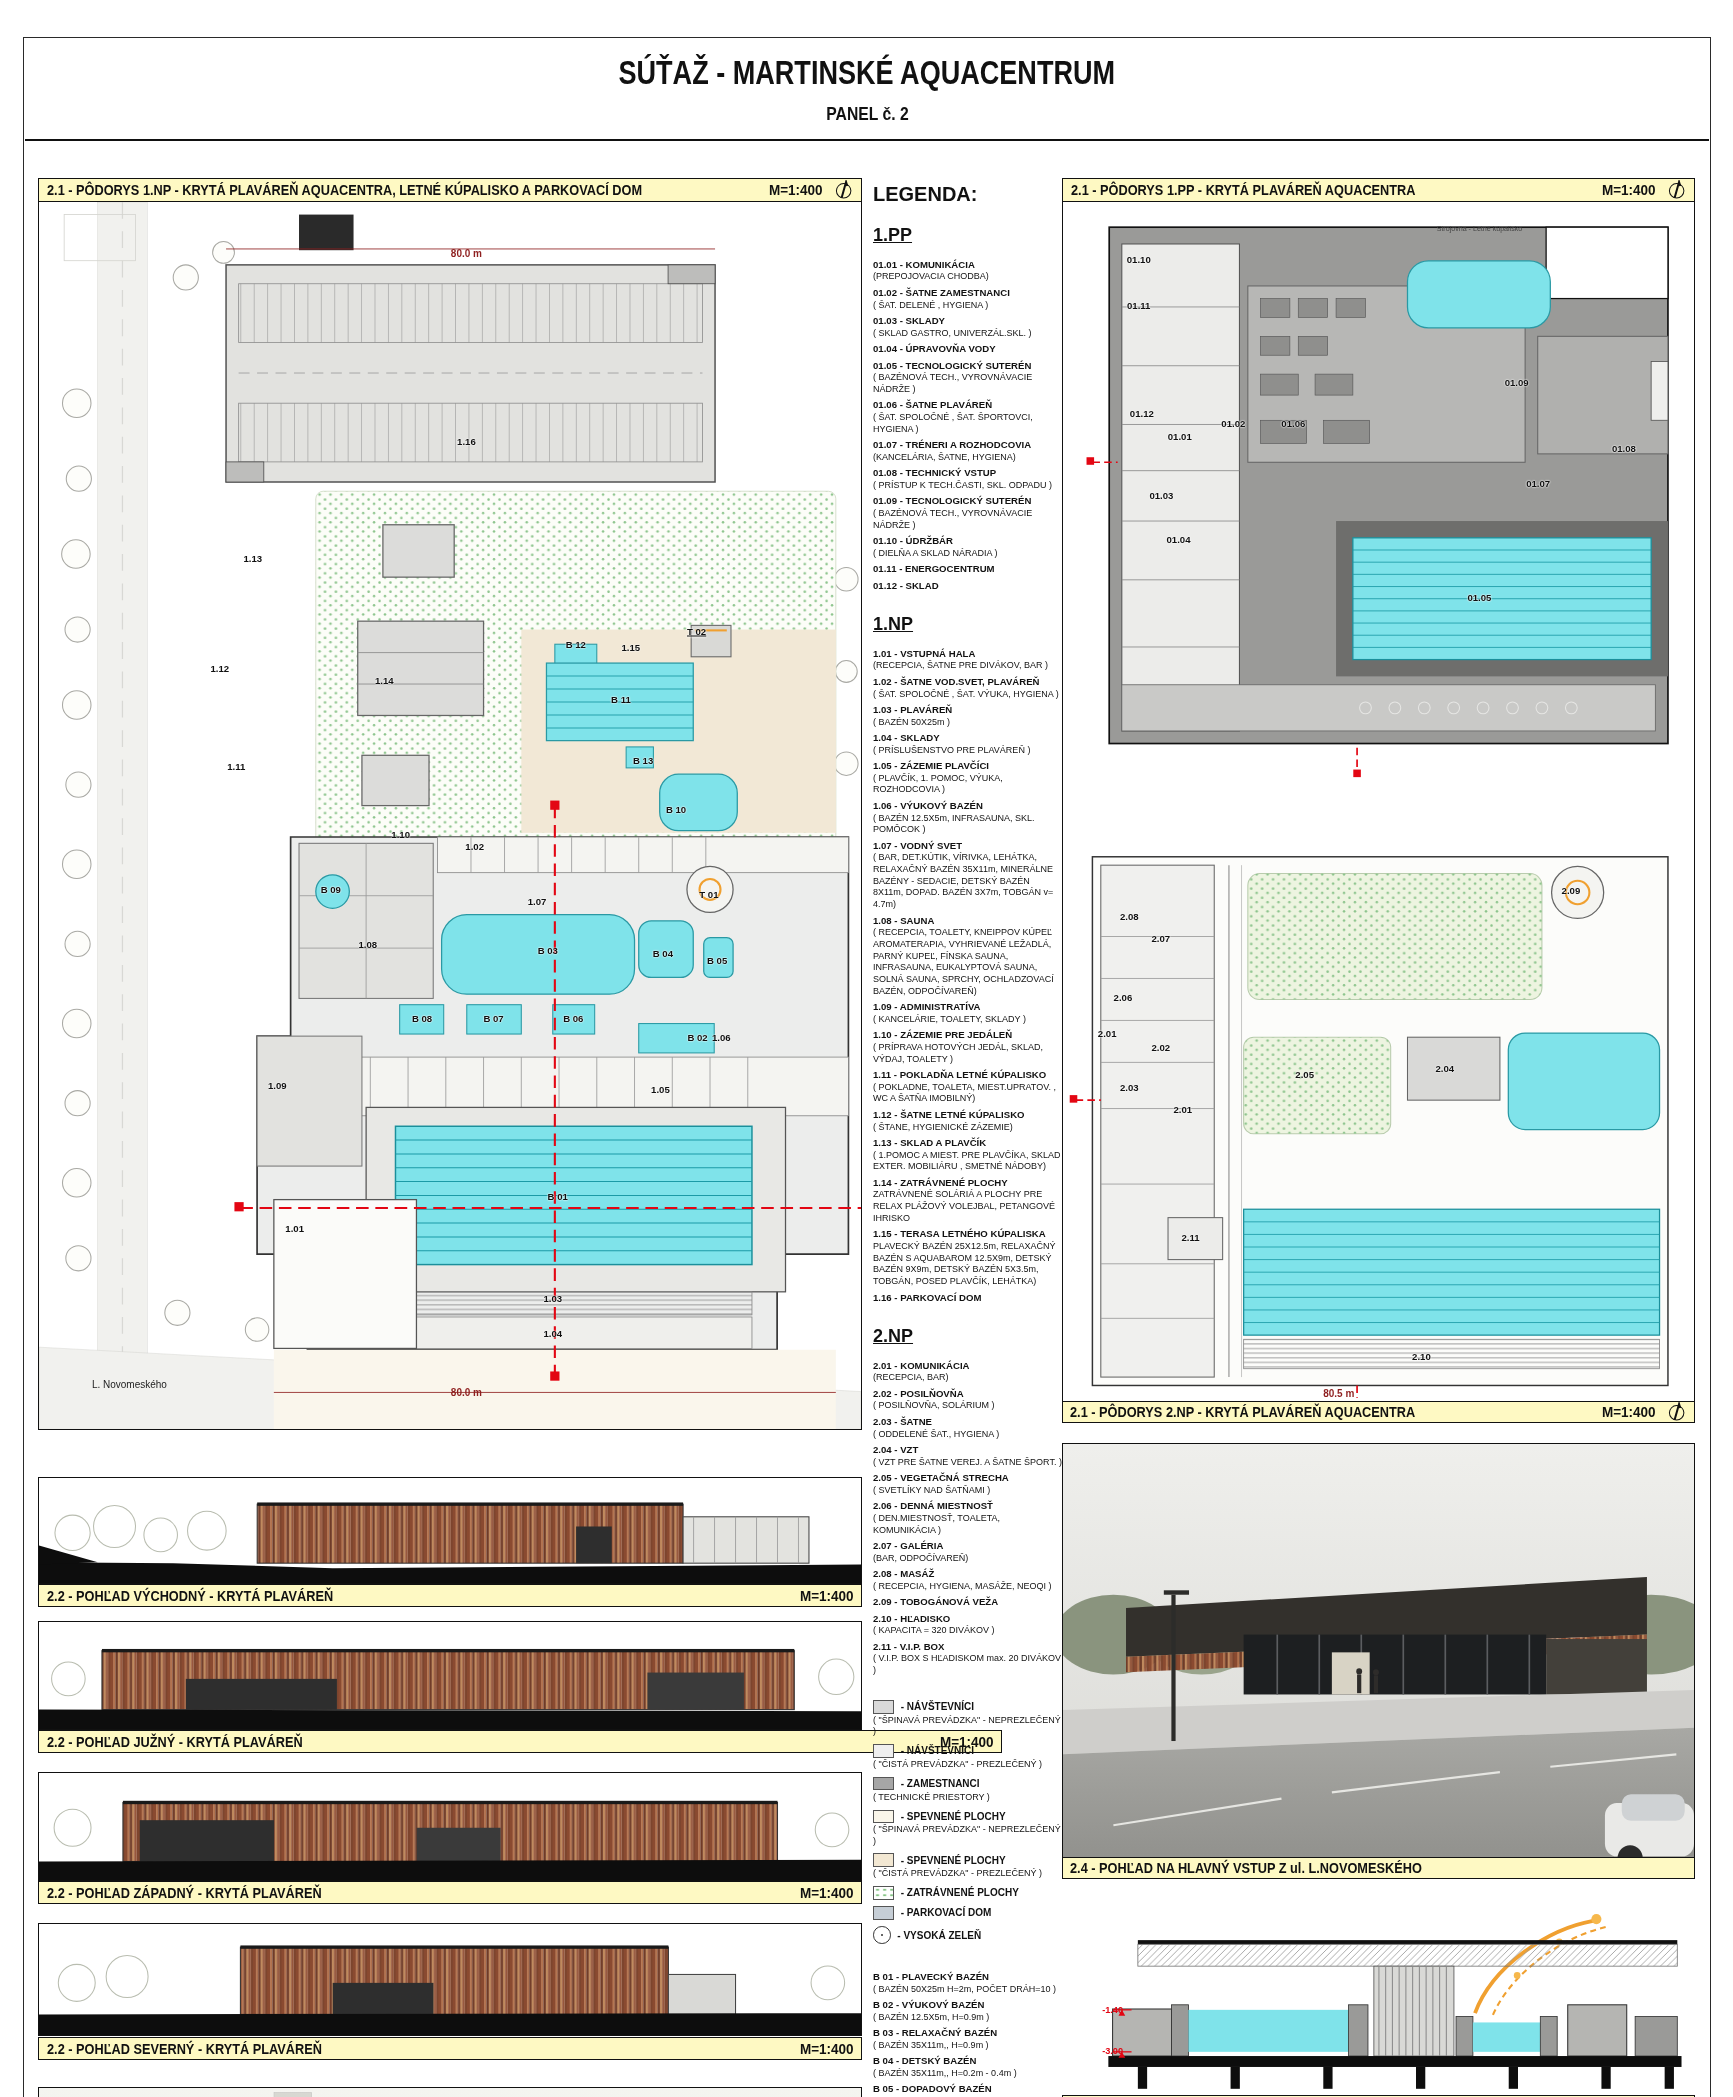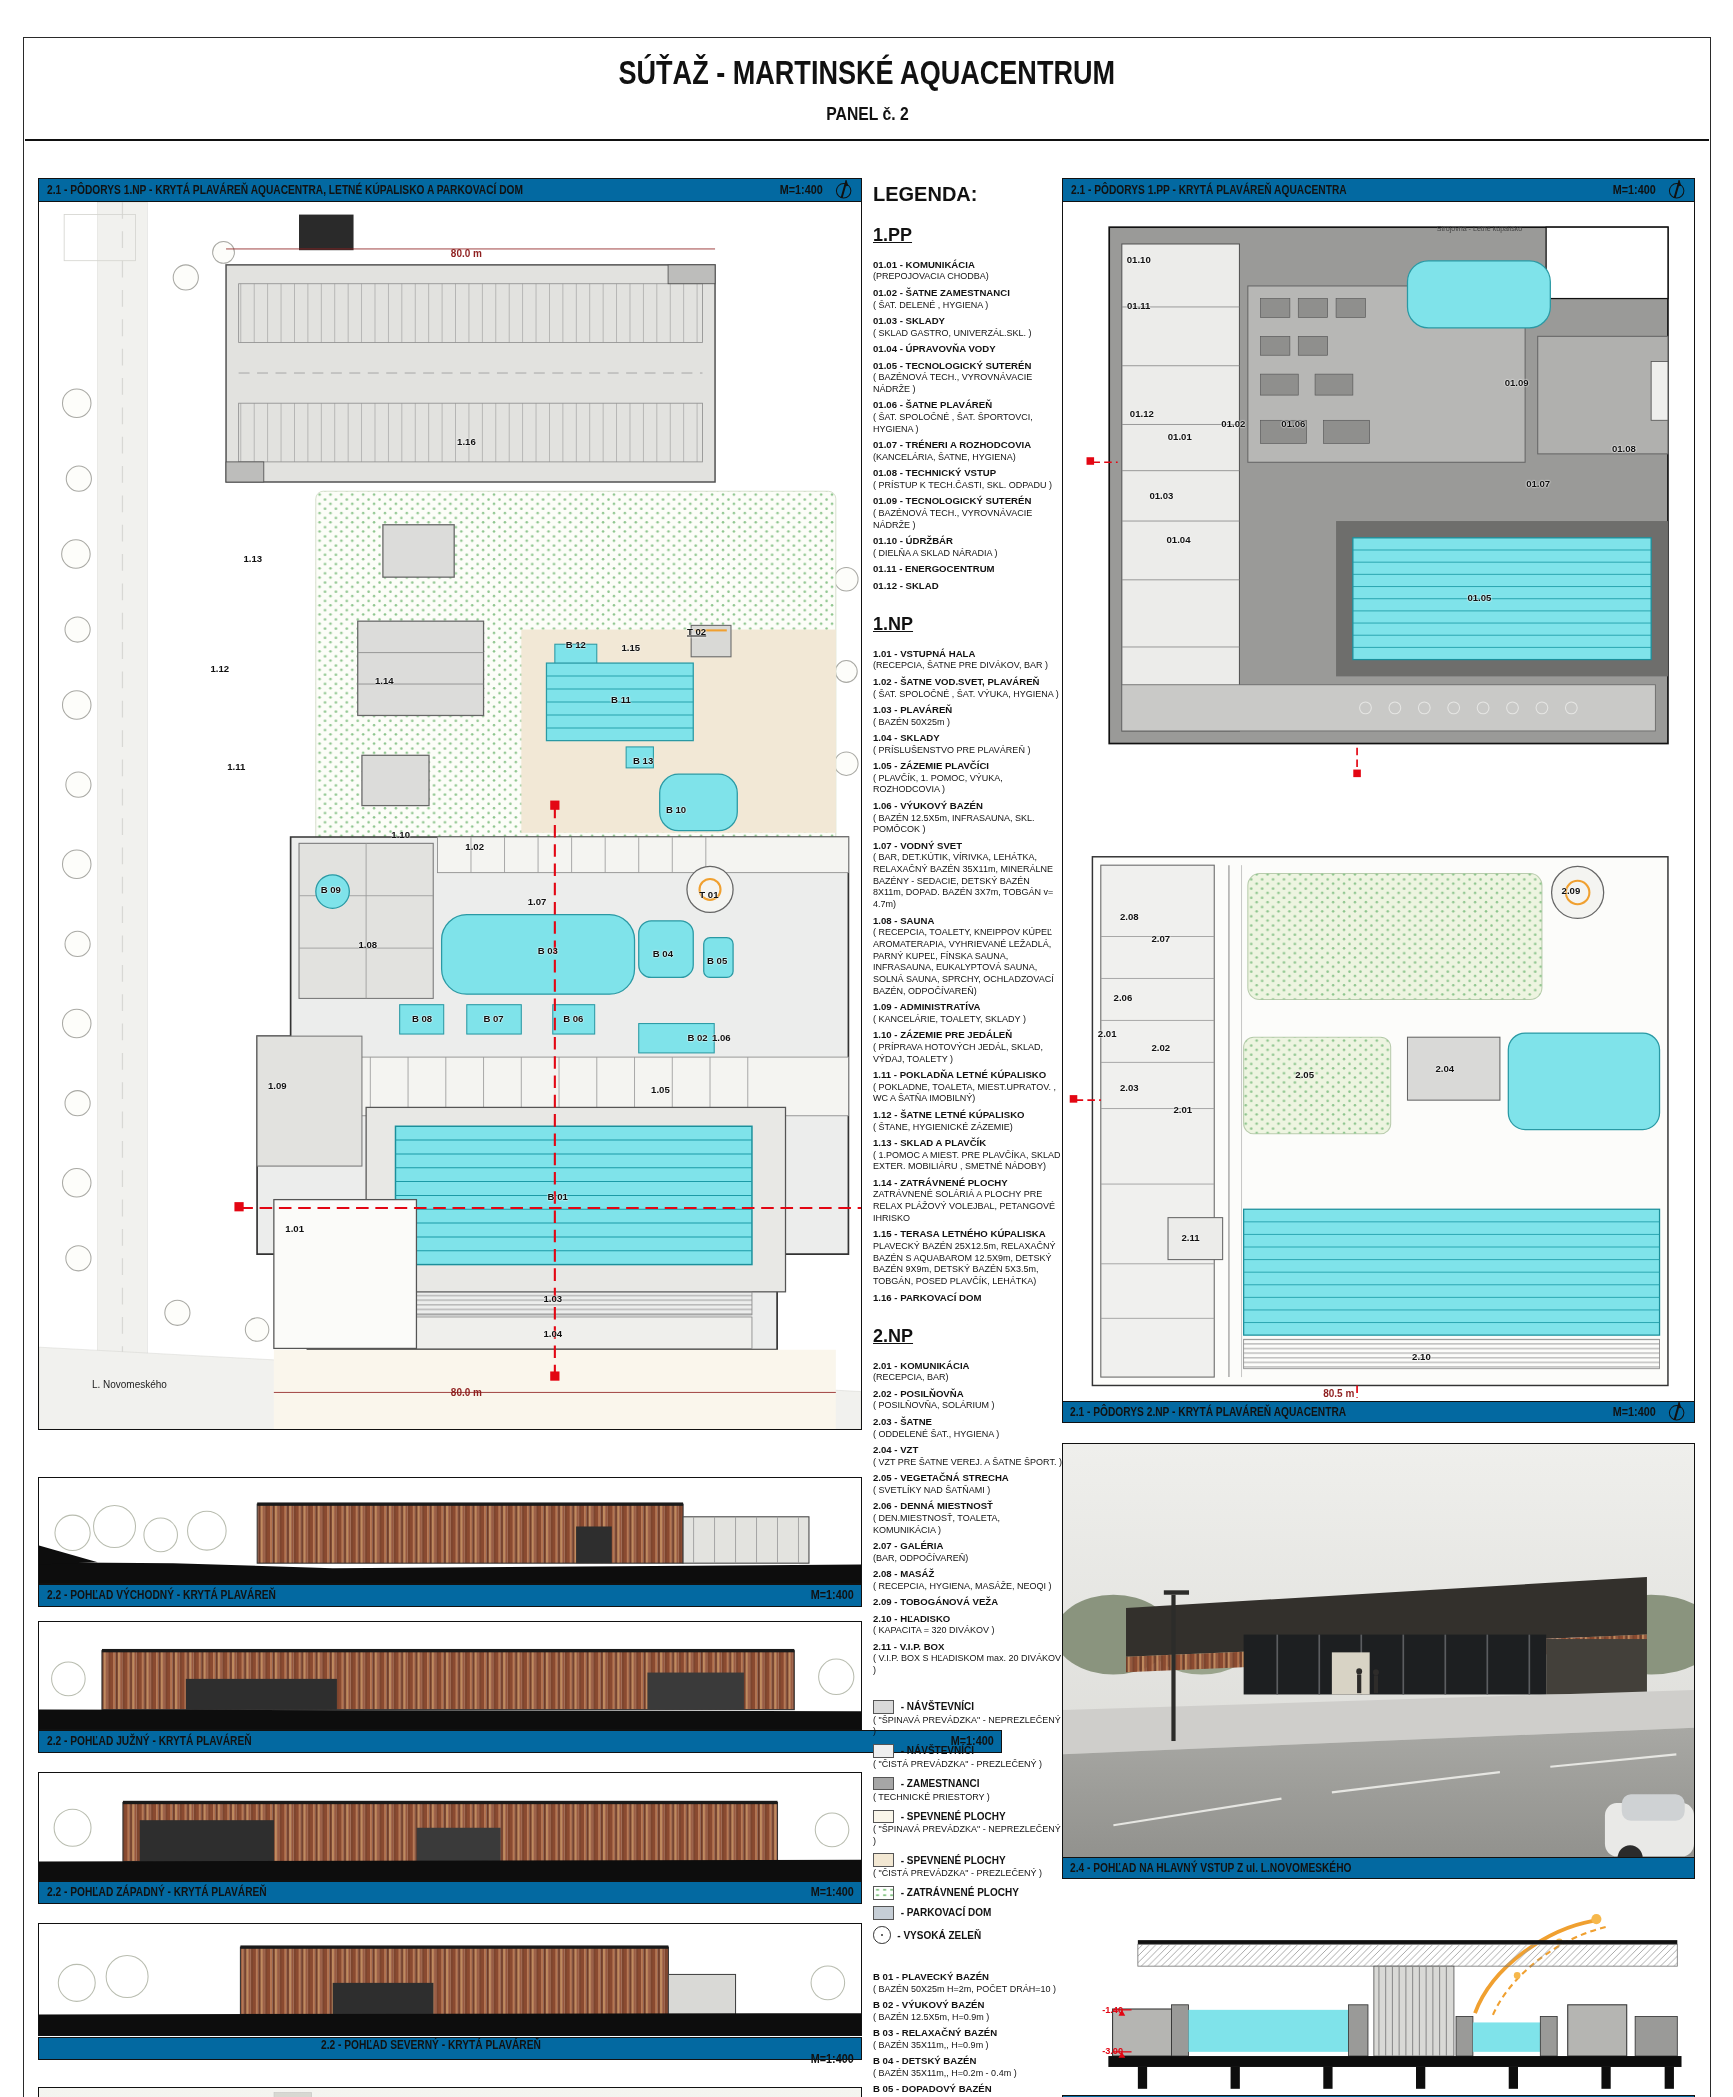--- a/index.html
+++ b/index.html
@@ -5,22 +5,22 @@
   html,body{margin:0;padding:0;background:#fff;}
   .page{position:relative;width:1734px;height:2478px;background:#fff;overflow:hidden;
         font-family:"Liberation Sans",sans-serif;color:#111;}
   .frame{position:absolute;left:23px;top:37px;width:1686px;height:2427px;border:1.7px solid #2a2a2a;}
   
   .hdr{position:absolute;left:25px;top:39px;width:1684px;height:100px;background:#fff;
        border-bottom:2.9px solid #111;display:flex;flex-direction:column;align-items:center;justify-content:center;}
   .hdr-t{font-size:33px;font-weight:bold;letter-spacing:0;transform:scaleX(.82);white-space:nowrap;}
   .hdr-s{font-size:18.5px;font-weight:bold;transform:scaleX(.85);margin-top:11px;}
   
-  .bar{position:absolute;background:#0369a1;border:1.3px solid #111;display:flex;align-items:center;
-       padding:0 7.6px;font-weight:bold;font-size:12px;white-space:nowrap;box-sizing:border-box;height:22.7px;}
+  .bar{position:absolute;background:#fef9c3;border:1.3px solid #111;display:flex;align-items:center;
+       padding:0 7.6px;font-weight:bold;font-size:15px;white-space:nowrap;box-sizing:border-box;height:22.7px;}
   .bar-t{transform:scaleX(.85);transform-origin:left center;}
   .bar-sc{margin-left:auto;transform:scaleX(.9);transform-origin:right center;}
   .bar-sc:empty{display:none;}
   .na{width:19.3px;height:19.3px;margin-left:11px;flex:none;}
   
   .panel{position:absolute;border:1.3px solid #111;background:#fff;box-sizing:border-box;}
   .nofr{position:absolute;background:#fff;}
   .fillsvg{position:absolute;left:0;top:0;width:100%;height:100%;}
   .overlay{position:absolute;left:0;top:0;width:100%;height:100%;pointer-events:none;}
   .plabel{position:absolute;transform:translate(-50%,-50%);font-size:9.6px;font-weight:bold;color:#101010;
@@ -361,21 +361,21 @@
           <circle cx="210" cy="125" r="50"></circle>
           <circle cx="1880" cy="140" r="40"></circle>
         </g>
       <rect x="480" y="55" width="1020" height="160" fill="url(#slats)" stroke="#333" stroke-width="2.5"></rect>
       <rect x="480" y="51" width="1020" height="8" fill="#1a1a1a"></rect>
       <rect x="1500" y="120" width="160" height="95" fill="#d9d9d6" stroke="#444" stroke-width="2.5"></rect>
       <rect x="700" y="140" width="240" height="75" fill="#2e2e2e"></rect>
       <polygon points="0,215 1959,212 1959,264 0,264" fill="#0d0d0d"></polygon>
     </svg>
   </div>
-  <div class="bar" style="left:38px;top:2037px;width:824px;flex-direction:column;">
+  <div class="bar" style="left:38px;top:2037px;width:824px;">
     <span class="bar-t">2.2 - POHĽAD SEVERNÝ - KRYTÁ PLAVÁREŇ</span>
     <span class="bar-sc">M=1:400</span>
   </div>
 
   <div class="panel" style="left:38px;top:2087px;width:824px;height:362px;">
     <svg class="fillsvg" viewBox="0 0 1959 804" preserveAspectRatio="none">
       <defs>
         <linearGradient id="askv" x1="0" y1="0" x2="0" y2="1">
           <stop offset="0" stop-color="#f4f4f0"></stop>
             <stop offset="1" stop-color="#dfe2da"></stop>

